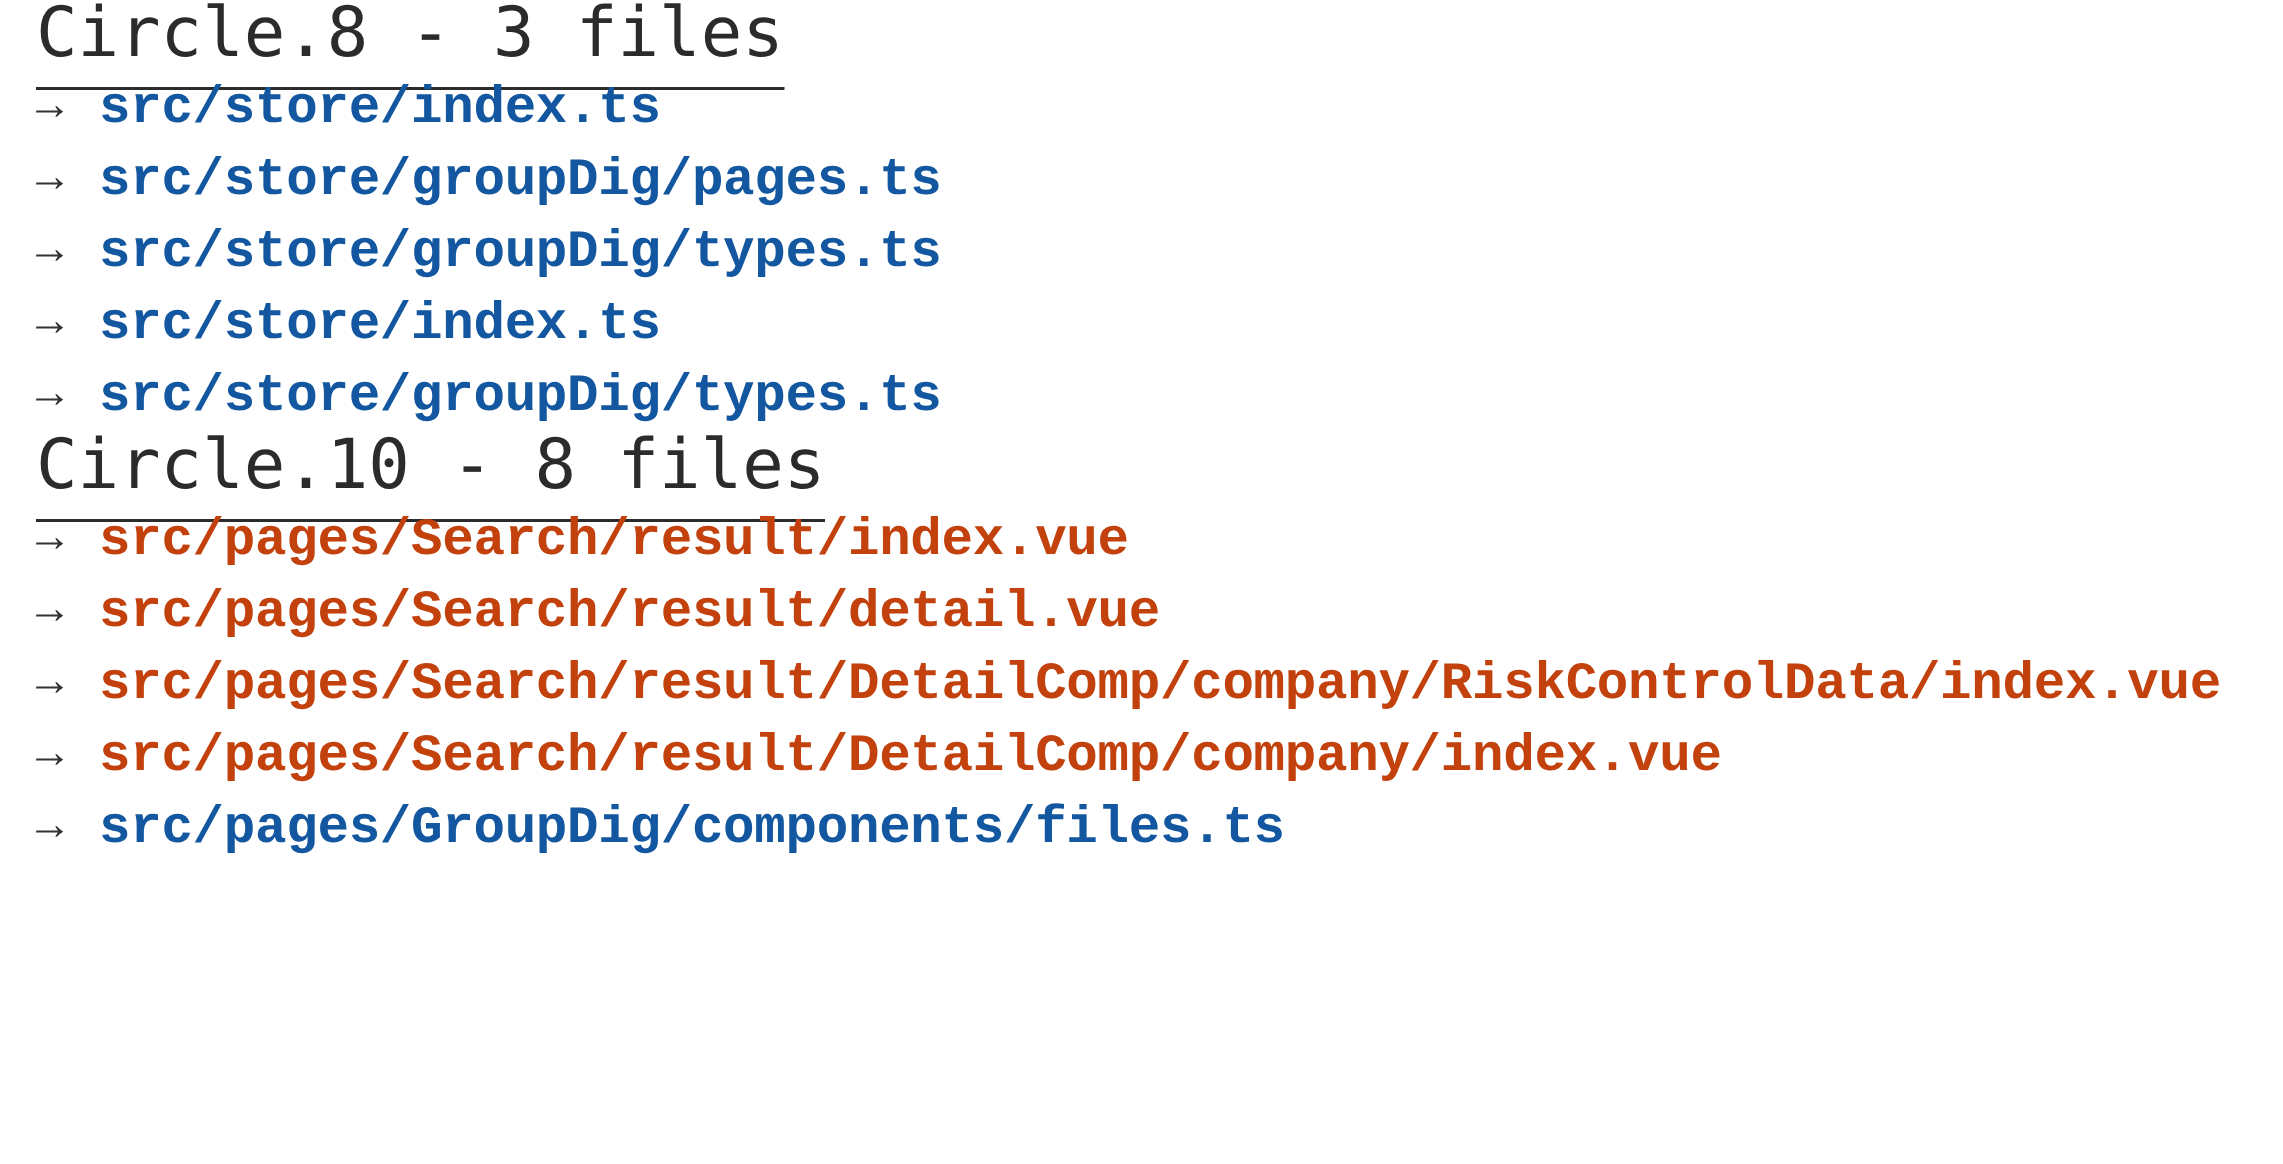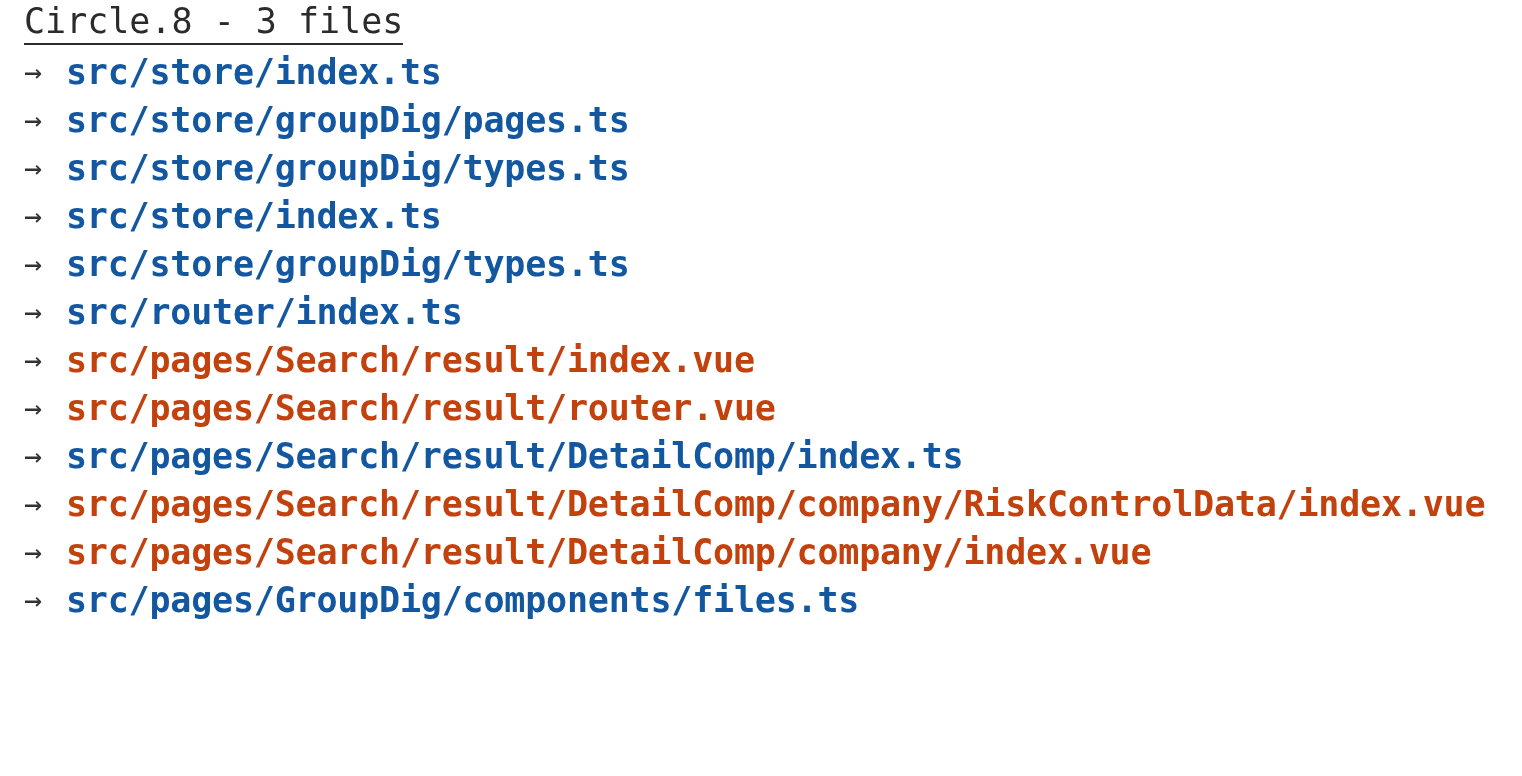--- a/index.html
+++ b/index.html
@@ -33,35 +33,36 @@
   }
 
   
   .group-header {
     height: 48px;
     line-height: 46px;
     white-space: nowrap;
   }
   .group-header-text {
     display: inline-block;
-    font-size: 35px;
+    font-size: 46px;
     letter-spacing: 0px;
     color: #2b2b2b;
     font-weight: 400;
     border-bottom: 2px solid #2b2b2b;
-    padding-bottom: 1px;
+    padding-bottom: 16px;
     line-height: 42px;
     vertical-align: top;
   }
 
   
   .file-row {
     height: 48px;
     line-height: 48px;
     white-space: nowrap;
+    font-family: Liberation Mono, monospace;
   }
   .file-row-inner {
     display: inline-block;
     transform-origin: left center;
     white-space: nowrap;
   }
   .arrow-icon {
     display: inline-block;
     font-size: 30px;
     color: #333333;
@@ -83,20 +84,19 @@
 </head>
 <body>
 
 <div id="listing">
     <div class="row group-header"><span class="group-header-text">Circle.8 - 3 files</span></div>
     <div class="row file-row"><span class="file-row-inner"><span class="arrow-icon">→</span><span class="file-path ext-ts">src/store/index.ts</span></span></div>
     <div class="row file-row"><span class="file-row-inner"><span class="arrow-icon">→</span><span class="file-path ext-ts">src/store/groupDig/pages.ts</span></span></div>
     <div class="row file-row"><span class="file-row-inner"><span class="arrow-icon">→</span><span class="file-path ext-ts">src/store/groupDig/types.ts</span></span></div>
     <div class="row file-row"><span class="file-row-inner"><span class="arrow-icon">→</span><span class="file-path ext-ts">src/store/index.ts</span></span></div>
     <div class="row file-row"><span class="file-row-inner"><span class="arrow-icon">→</span><span class="file-path ext-ts">src/store/groupDig/types.ts</span></span></div>
-    <div class="row file-row"><span class="file-row-inner"><span class="arrow-icon">→</span><span class="file-path ext-ts">src/router/index.ts</span></span></div>
+    <div class="row group-header"><span class="group-header-text">Circle.10 - 8 files</span></div>
     <div class="row file-row"><span class="file-row-inner"><span class="arrow-icon">→</span><span class="file-path ext-vue">src/pages/Search/result/index.vue</span></span></div>
-    <div class="row file-row"><span class="file-row-inner"><span class="arrow-icon">→</span><span class="file-path ext-vue">src/pages/Search/result/router.vue</span></span></div>
-    <div class="row file-row"><span class="file-row-inner"><span class="arrow-icon">→</span><span class="file-path ext-ts">src/pages/Search/result/DetailComp/index.ts</span></span></div>
+    <div class="row file-row"><span class="file-row-inner"><span class="arrow-icon">→</span><span class="file-path ext-vue">src/pages/Search/result/detail.vue</span></span></div>
     <div class="row file-row"><span class="file-row-inner"><span class="arrow-icon">→</span><span class="file-path ext-vue">src/pages/Search/result/DetailComp/company/RiskControlData/index.vue</span></span></div>
     <div class="row file-row"><span class="file-row-inner"><span class="arrow-icon">→</span><span class="file-path ext-vue">src/pages/Search/result/DetailComp/company/index.vue</span></span></div>
     <div class="row file-row"><span class="file-row-inner"><span class="arrow-icon">→</span><span class="file-path ext-ts">src/pages/GroupDig/components/files.ts</span></span></div>
   </div>
 
 </body></html>

